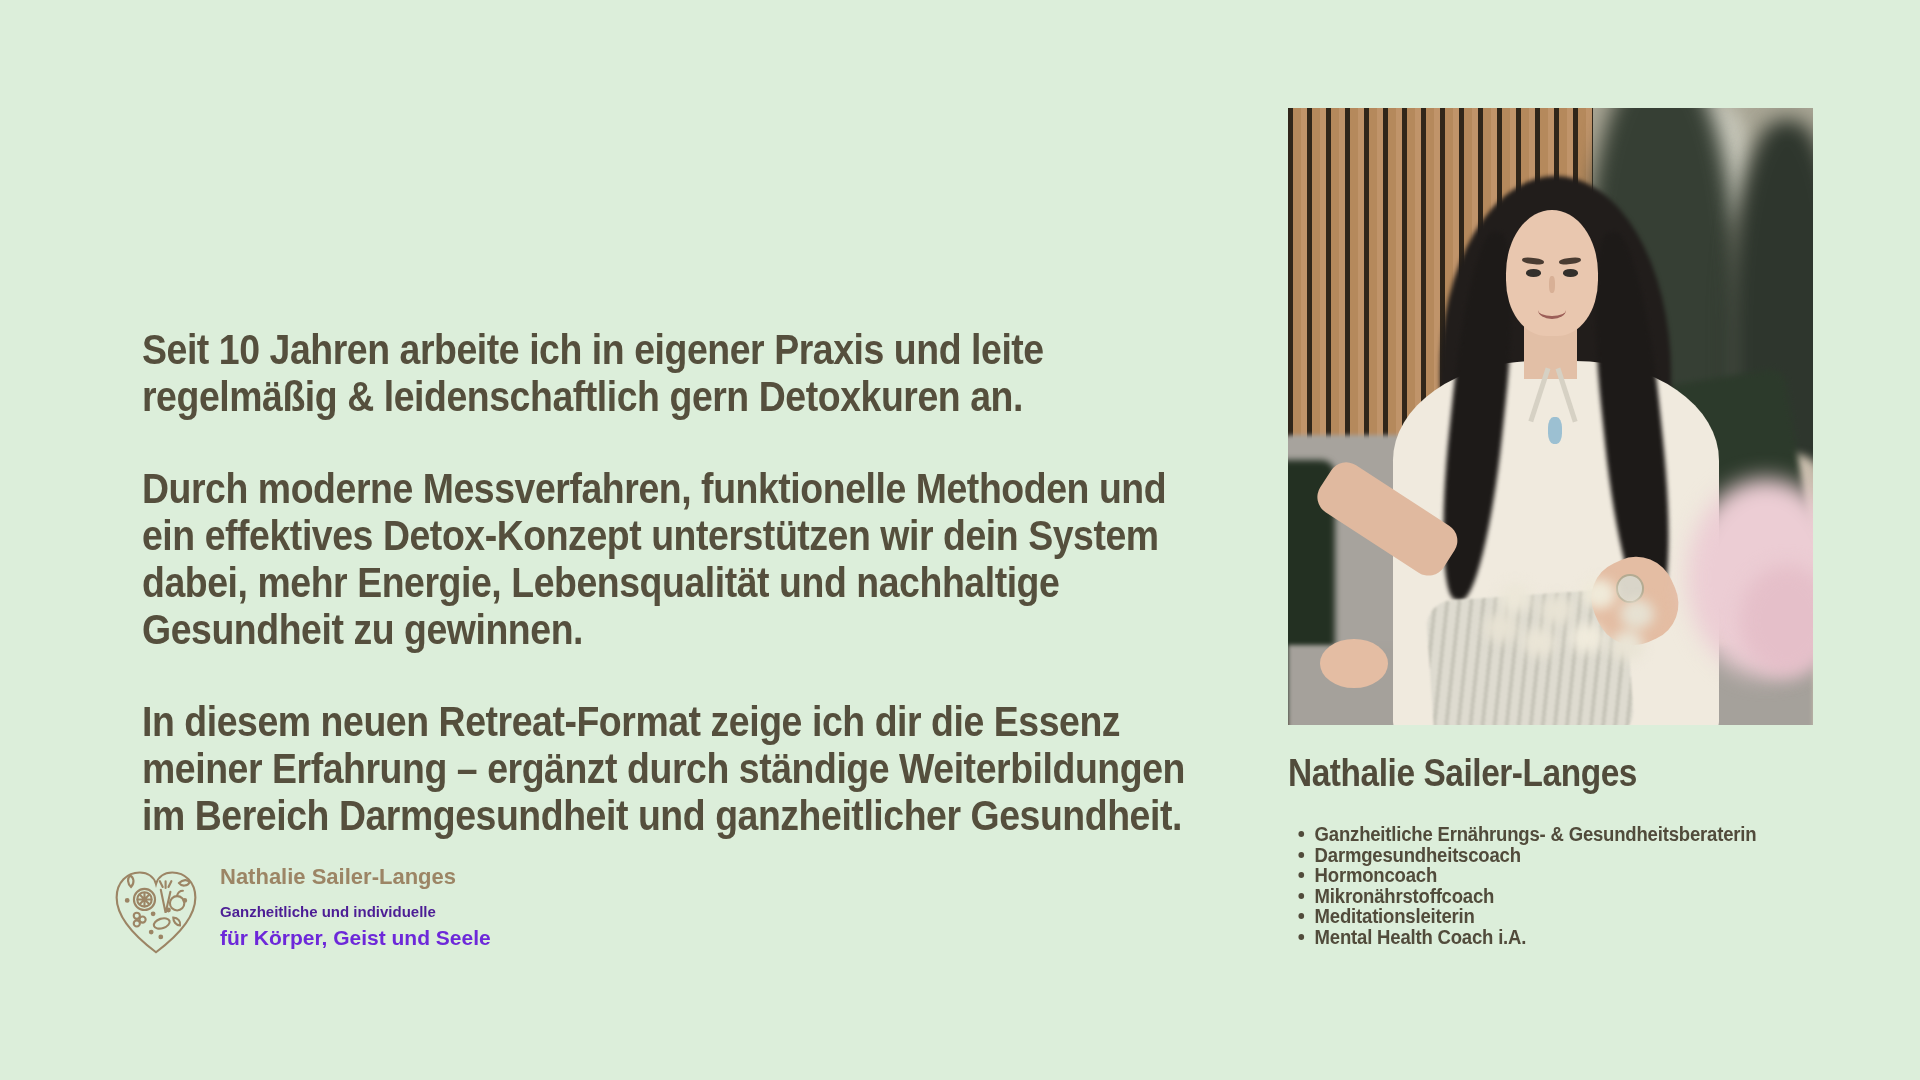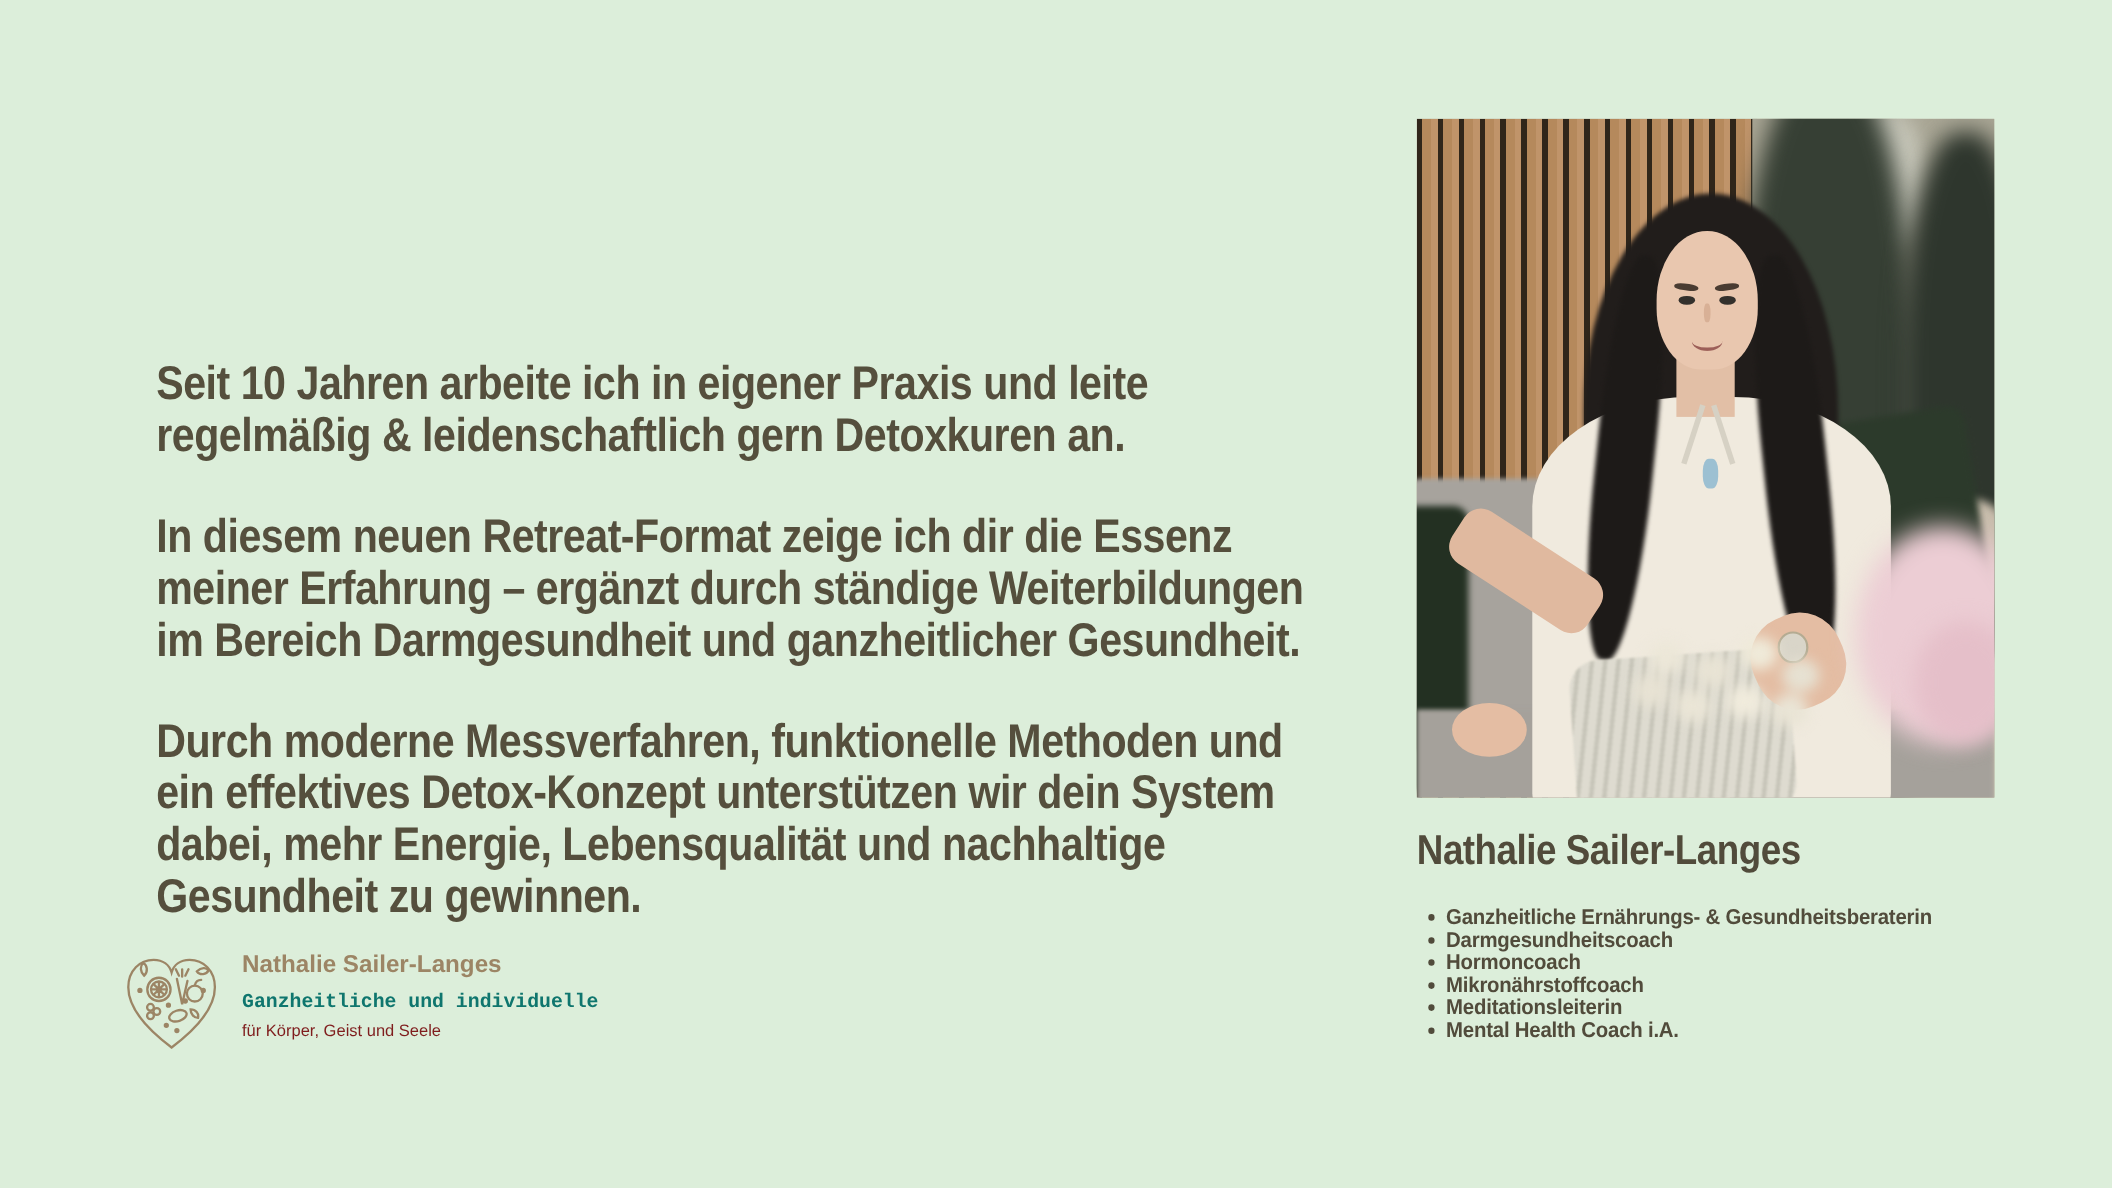--- a/index.html
+++ b/index.html
@@ -27,22 +27,22 @@
     font-weight:bold;font-size:43px;line-height:47px;
     letter-spacing:-0.5px;
     transform:scaleX(.87);transform-origin:left top;
   }
 
   
   .brand{position:absolute;left:108px;top:858px;display:flex;gap:16px;align-items:flex-start;}
   .brand svg{flex:0 0 auto;}
   .brand-text{padding-top:6px;}
   .brand-name{font-weight:bold;font-size:22px;line-height:26px;color:#9c8565;margin-bottom:9px;}
-  .brand-bold{font-weight:bold;font-size:18px;line-height:25px;color:#0f766e;font-family:Liberation Mono, monospace;}
-  .brand-light{font-weight:normal;font-size:15px;line-height:25px;color:#7f1d1d;margin-top:1px;}
+  .brand-bold{font-weight:bold;font-size:15px;line-height:25px;color:#4c1d95;}
+  .brand-light{font-weight:bold;font-size:21px;line-height:25px;color:#6d28d9;margin-top:1px;}
 
   
   .photo{
     position:absolute;left:1288px;top:108px;width:525px;height:617px;
     overflow:hidden;background:#b7b3a4;
   }
   .photo *{position:absolute;}
   .ph-wood{left:0;top:0;width:61%;height:100%;
     background:repeating-linear-gradient(90deg,#30261a 0 5px,#b5895c 5px 13px,#c0946a 13px 19px);}
   .ph-mural{left:58%;top:0;width:42%;height:100%;background:#a9a695;}
@@ -106,29 +106,29 @@
 
 <div class="canvas">
 
 
   <div class="copy">
     <p>
       <span class="ln">Seit 10 Jahren arbeite ich in eigener Praxis und leite</span>
       <span class="ln">regelmäßig &amp; leidenschaftlich gern Detoxkuren an.</span>
     </p>
     <p>
-      <span class="ln">In diesem neuen Retreat-Format zeige ich dir die Essenz</span>
-      <span class="ln">meiner Erfahrung – ergänzt durch ständige Weiterbildungen</span>
-      <span class="ln">im Bereich Darmgesundheit und ganzheitlicher Gesundheit.</span>
-    </p>
-    <p>
       <span class="ln">Durch moderne Messverfahren, funktionelle Methoden und</span>
       <span class="ln">ein effektives Detox-Konzept unterstützen wir dein System</span>
       <span class="ln">dabei, mehr Energie, Lebensqualität und nachhaltige</span>
       <span class="ln">Gesundheit zu gewinnen.</span>
+    </p>
+    <p>
+      <span class="ln">In diesem neuen Retreat-Format zeige ich dir die Essenz</span>
+      <span class="ln">meiner Erfahrung – ergänzt durch ständige Weiterbildungen</span>
+      <span class="ln">im Bereich Darmgesundheit und ganzheitlicher Gesundheit.</span>
     </p>
   </div>
 
   <div class="brand">
     <svg width="96" height="104" viewBox="0 0 100 104" fill="none" stroke="#9c8565" stroke-width="2.2" stroke-linecap="round">
       <path d="M50 96 C22 75 9 57 9 39 C9 23 20 13 33 13 C42 13 48 18 50 25 C52 18 58 13 67 13 C80 13 91 23 91 39 C91 57 78 75 50 96 Z"></path>
       <circle cx="38" cy="41" r="11"></circle>
       <circle cx="38" cy="41" r="7.5"></circle>
       <path d="M38 34 V48 M31 41 H45 M33.2 36.2 L42.8 45.8 M42.8 36.2 L33.2 45.8"></path>
       <path d="M55 31 L60 55 L65 33"></path>

